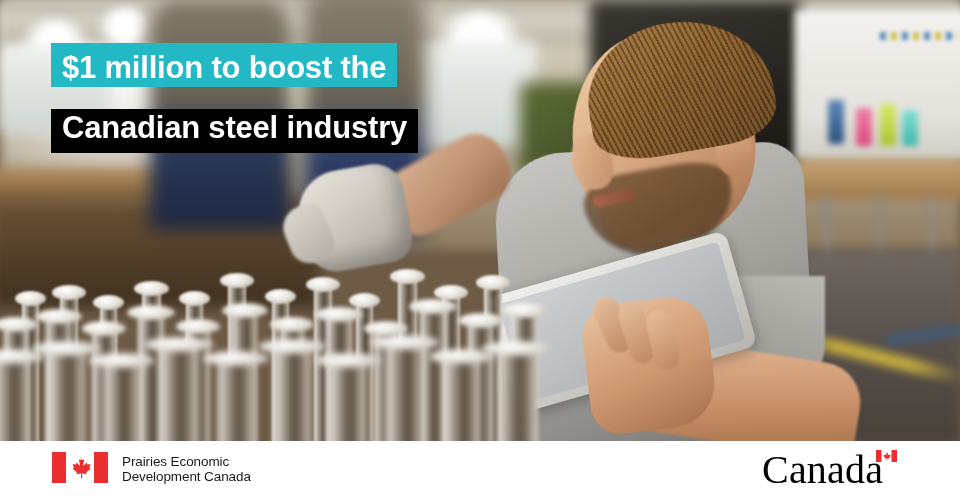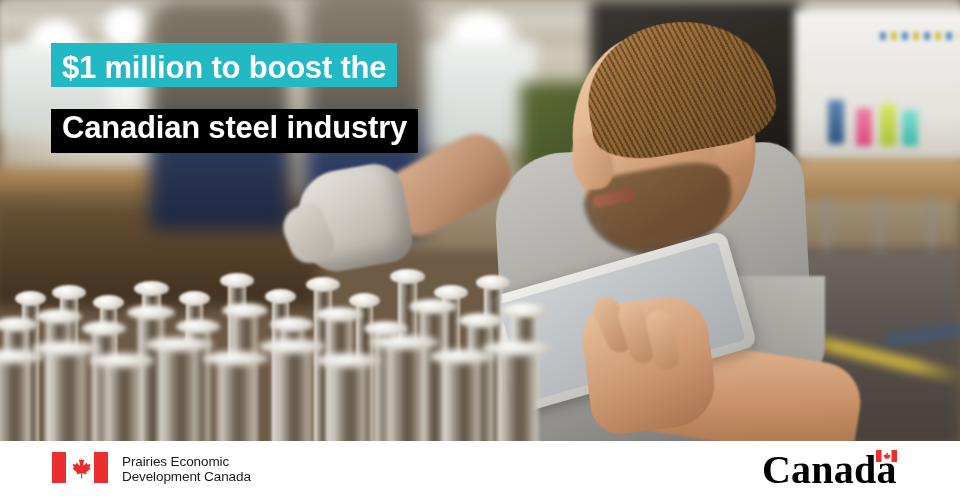--- a/index.html
+++ b/index.html
@@ -443,21 +443,20 @@
     color: #1a1a1a;
     letter-spacing: -0.1px;
     white-space: pre-line;
   }
   .wordmark {
     position: absolute;
     left: 762px;
     top: 448px;
     width: 150px;
     height: 44px;
-    font-weight: bold;
   }
   .wordmark-text {
     font-family: "Liberation Serif", serif;
     font-size: 40px;
     line-height: 44px;
     color: #000000;
     letter-spacing: 0.2px;
   }
   .wordmark-flag {
     position: absolute;

